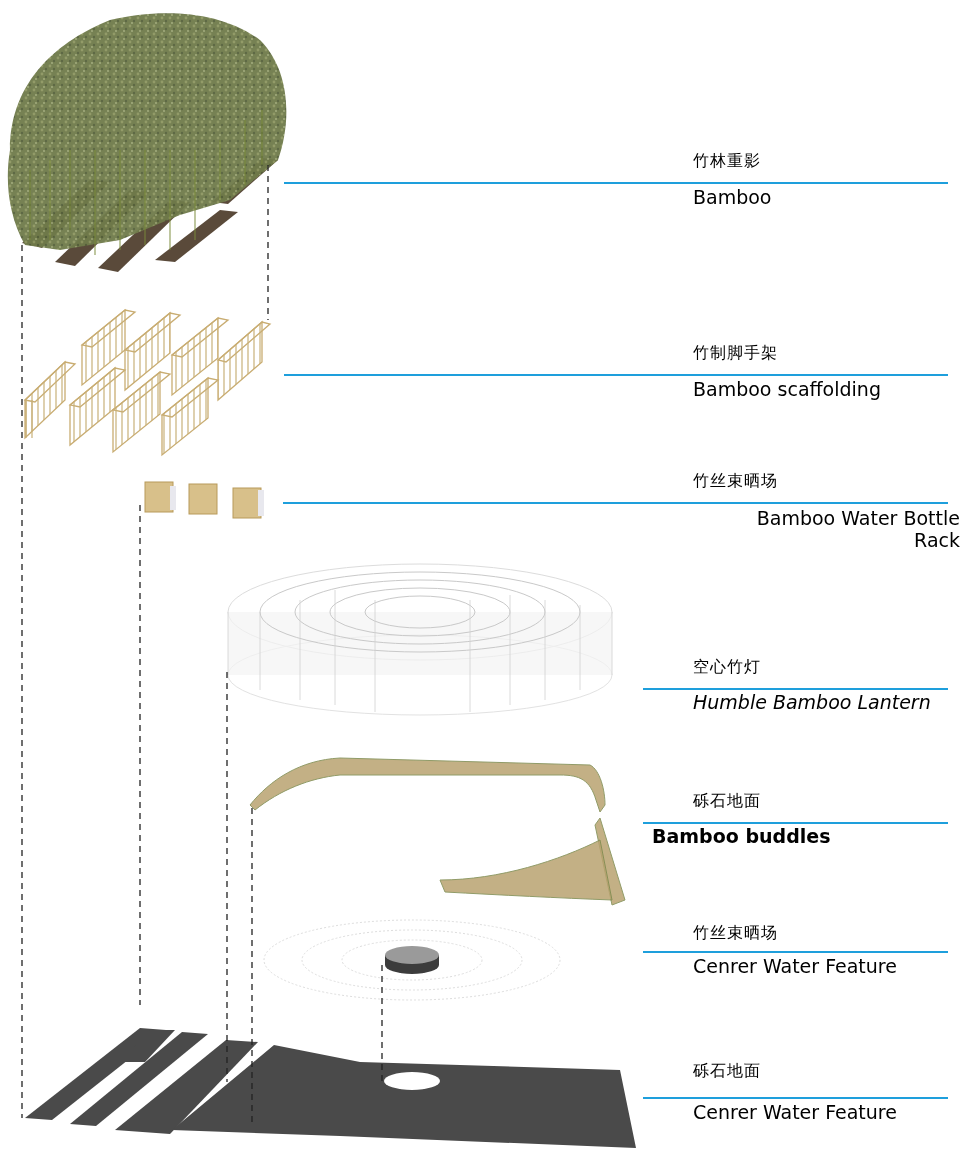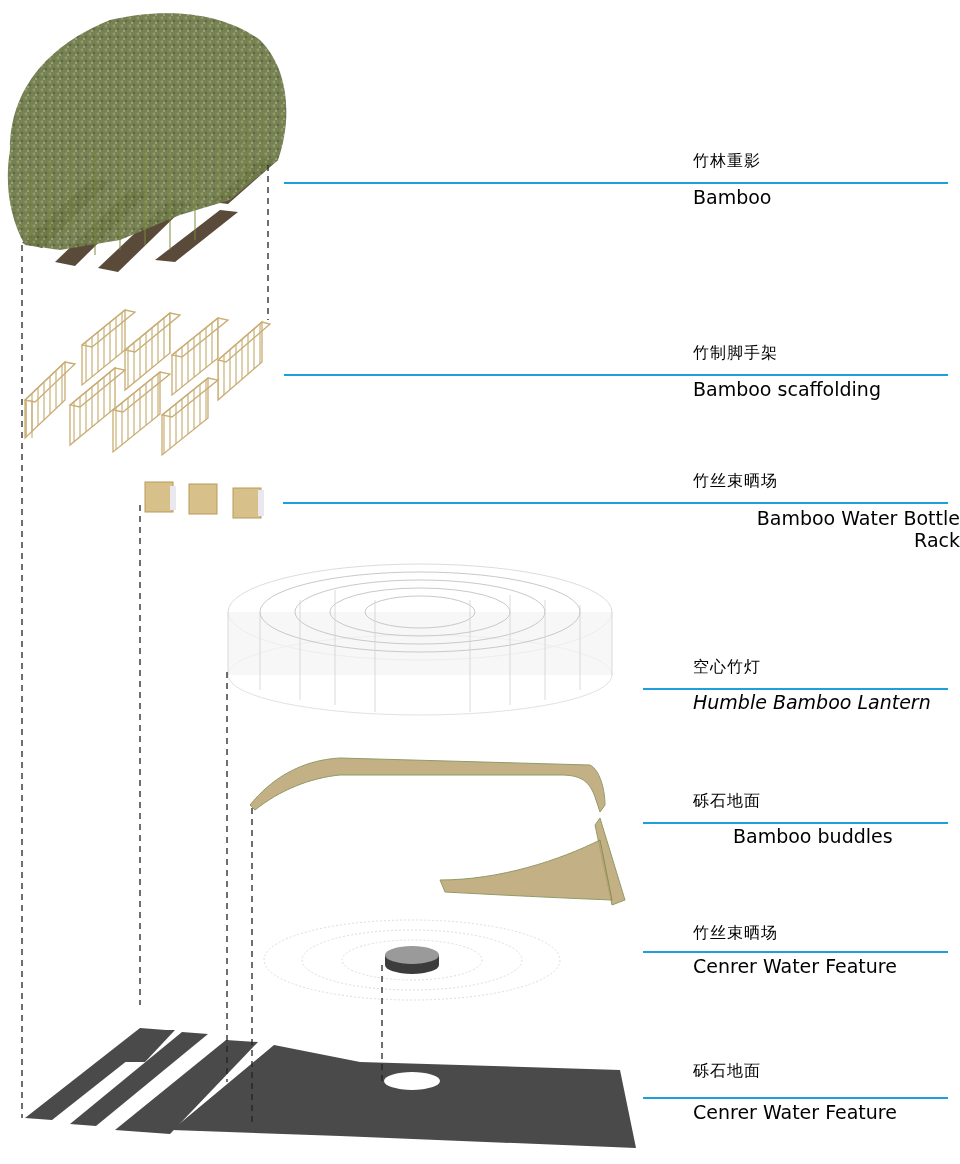--- a/index.html
+++ b/index.html
@@ -168,21 +168,21 @@
 
 <div>
   <div class="zh" style="left:693px; top:656px;text-align:center;">空心竹灯</div>
   <div class="leader" style="left:643px; width:305px; top:688px;"></div>
   <div class="en" style="left:693px; top:691px;font-style:italic;">Humble Bamboo Lantern</div>
 </div>
 
 <div>
   <div class="zh" style="left:693px; top:790px;">砾石地面</div>
   <div class="leader" style="left:643px; width:305px; top:822px;"></div>
-  <div class="en" style="left:733px; top:825px;">Bamboo buddles</div>
+  <div class="en" style="left:652px; top:825px;font-weight:bold;">Bamboo buddles</div>
 </div>
 
 <div>
   <div class="zh" style="left:693px; top:922px;">竹丝束晒场</div>
   <div class="leader" style="left:643px; width:305px; top:951px;"></div>
   <div class="en" style="left:693px; top:955px;">Cenrer Water Feature</div>
 </div>
 
 <div>
   <div class="zh" style="left:693px; top:1060px;">砾石地面</div>

